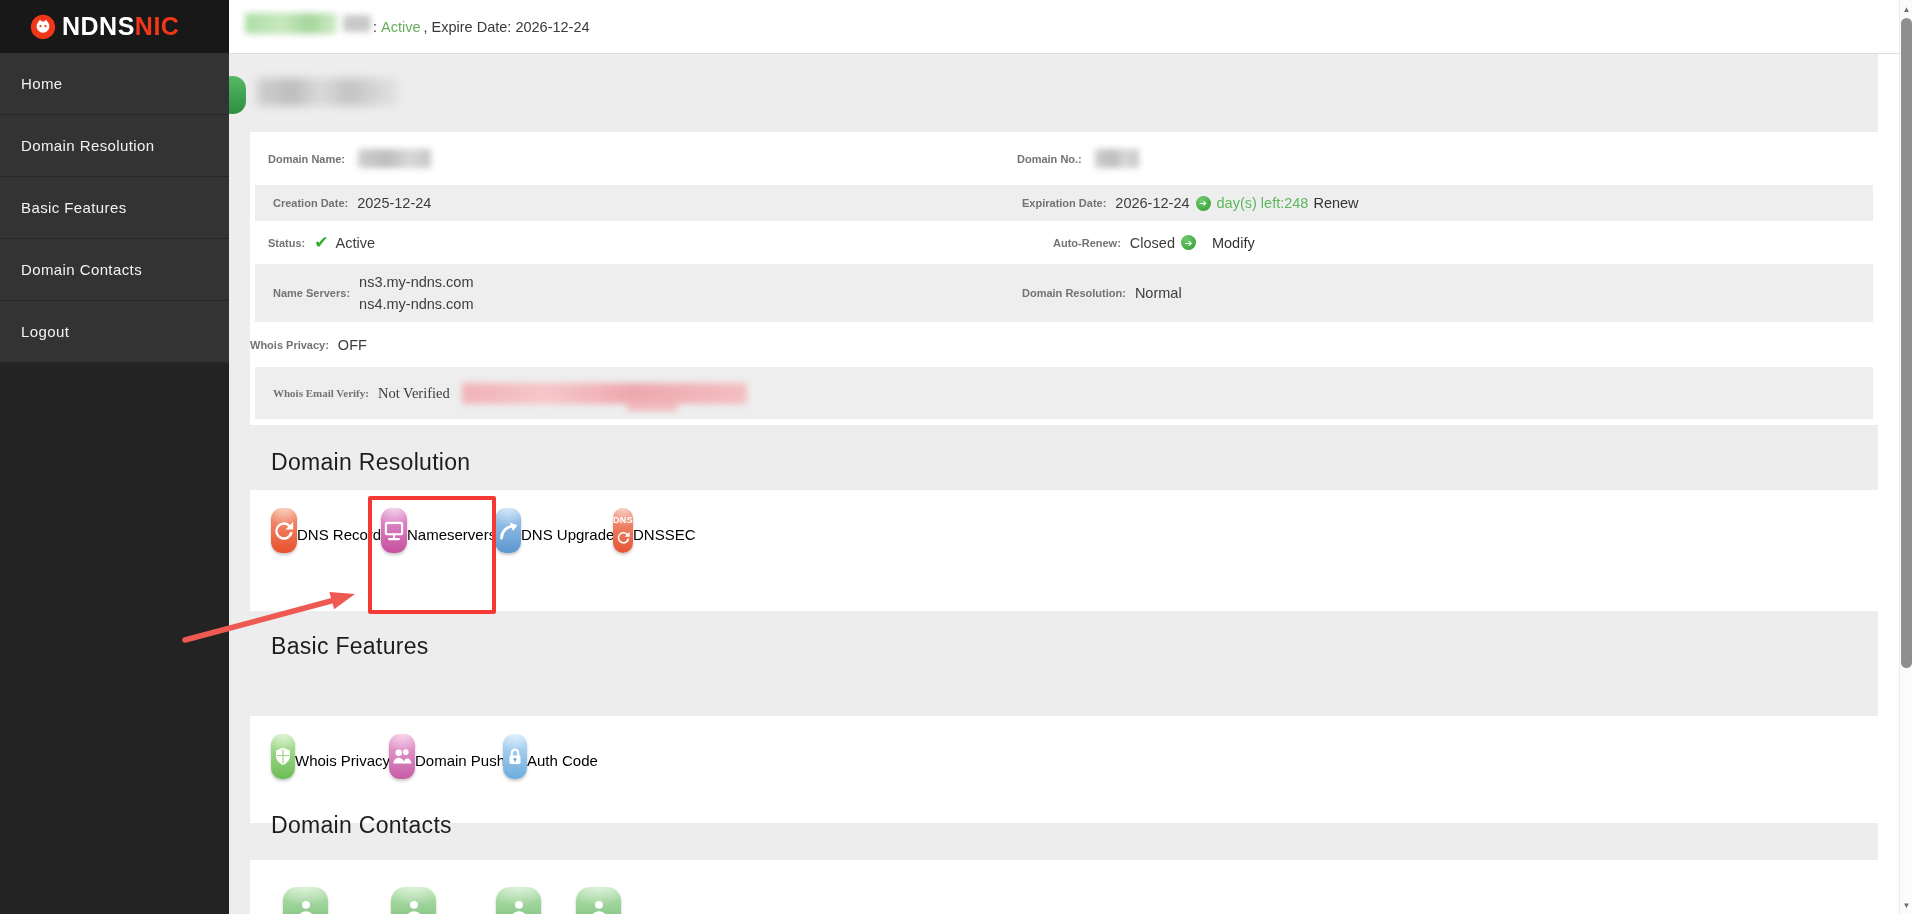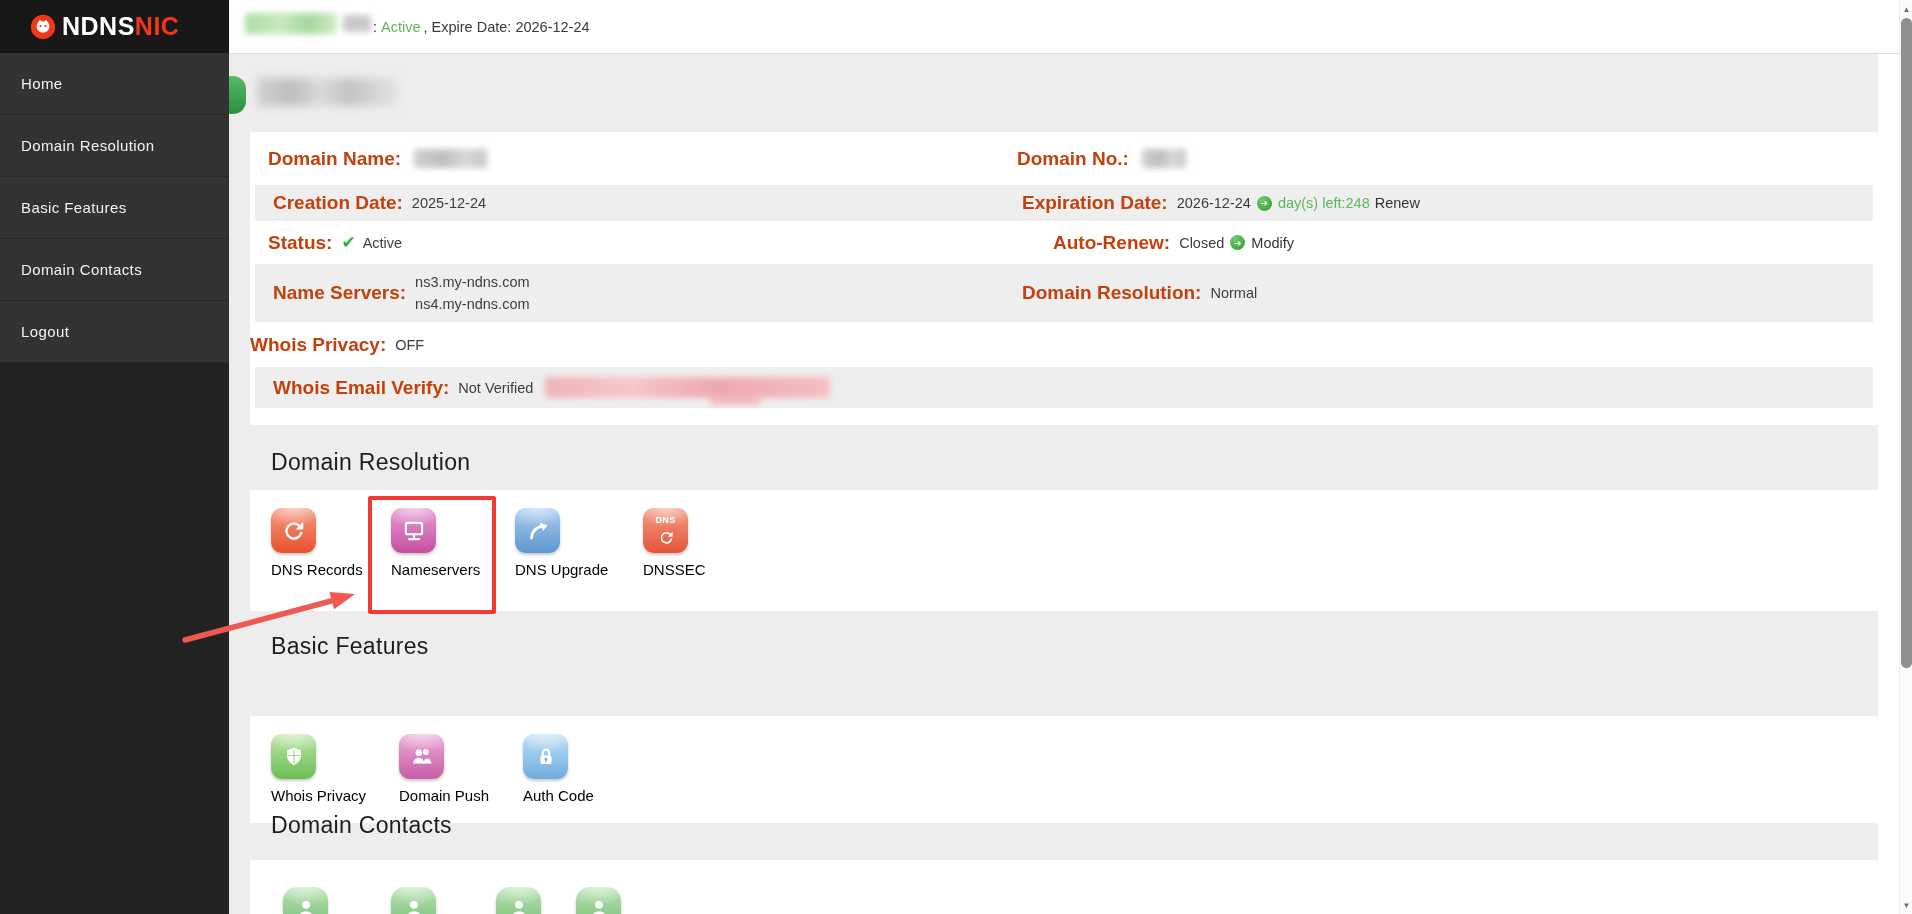--- a/index.html
+++ b/index.html
@@ -37,23 +37,23 @@
   .title-blur{left:257px;top:78px;width:142px;height:28px;z-index:2;filter:blur(4px);opacity:.9;
     background:linear-gradient(90deg,#cccccc,#b9b9b9 25%,#d8d8d8 45%,#bfbfbf 65%,#d4d4d4 85%,#e4e4e4);}
 
   
   .card{background:#ffffff;z-index:2;}
   .info-card{left:250px;top:132px;width:1628px;height:293px;padding-top:0;}
   .irow{display:flex;align-items:center;}
   .irow.alt{background:#eeeeee;margin:0 5px;}
   .cell-l{width:767px;display:flex;align-items:center;padding-left:18px;box-sizing:border-box;flex:0 0 auto;}
   .cell-r{flex:1;display:flex;align-items:center;}
-  .lbl{font-weight:700;color:#c2410c;font-size:19px;margin-right:9px;white-space:nowrap;}
+  .lbl{font-weight:700;color:#737373;font-size:11px;margin-right:9px;white-space:nowrap;}
   .val{color:#3d3d3d;font-size:14.5px;white-space:nowrap;}
-  .h53{height:53px;} .h36{height:36px;} .h43{height:43px;gap:36px;} .h58{height:58px;} .h45{height:45px;} .h41{height:41px;}
+  .h53{height:53px;} .h36{height:36px;} .h43{height:43px;gap:36px;} .h58{height:58px;} .h45{height:45px;} .h41{height:52px;font-family:Liberation Serif, serif;}
   .blur-val{display:inline-block;height:19px;border-radius:2px;filter:blur(3px);
     background:linear-gradient(90deg,#cfcfcf,#bdbdbd 40%,#d8d8d8 70%,#c6c6c6);}
   .bv-name{width:73px;margin-left:4px;} .bv-no{width:44px;margin-left:4px;}
   .bv-mail{position:relative;display:inline-block;width:285px;height:21px;margin-left:12px;border-radius:2px;
     filter:blur(3px);background:linear-gradient(90deg,#f0b3b8,#f6c6c9 30%,#eda8ae 60%,#f4bfc2);}
   .bv-mail-tail{position:absolute;right:70px;bottom:-7px;width:50px;height:9px;background:#f2b9bd;}
   .check-ic{color:#2fae2f;font-size:17px;font-weight:700;margin-right:7px;line-height:1;}
   .check-ic::before{content:"\2714";}
   .gcircle{width:15px;height:15px;border-radius:50%;flex:0 0 auto;
     background:radial-gradient(circle at 35% 28%,#6ecb6e,#2f9a2f);color:#fff;
@@ -64,21 +64,21 @@
   .ns-lines{display:flex;flex-direction:column;line-height:22px;}
 
   
   .sec-heading{position:absolute;left:271px;font-size:23px;font-weight:500;color:#1d1d1d;
     letter-spacing:.3px;z-index:2;}
 
   
   .feat-card{left:250px;width:1628px;display:flex;align-items:flex-start;padding:18px 0 0 21px;box-sizing:border-box;}
   .dr-card{top:490px;height:121px;}
   .bf-card{top:716px;height:107px;}
-  .feat-item{display:flex;flex-direction:column;align-items:flex-start;margin-right:28px;cursor:pointer;}
+  .feat-item{display:flex;flex-direction:row;align-items:center;margin-right:18px;cursor:pointer;}
   .w92{width:92px;} .w96{width:96px;} .w100{width:100px;} .w66{width:66px;} .w76{width:76px;}
   .tile{width:45px;height:45px;border-radius:11px;display:flex;align-items:center;justify-content:center;
     position:relative;box-shadow:0 2px 3px rgba(0,0,0,.22);}
   .tile::before{content:"";position:absolute;inset:0;border-radius:11px;
     background:radial-gradient(130% 85% at 50% -5%,rgba(255,255,255,.6),rgba(255,255,255,0) 55%);}
   .t-orange{background:linear-gradient(180deg,#f49a7d,#e8512e);}
   .t-pink{background:linear-gradient(180deg,#e49ad2,#c6509f);}
   .t-blue{background:linear-gradient(180deg,#a9cdee,#5d96d0);}
   .t-red{background:linear-gradient(180deg,#f29c83,#e55536);}
   .t-green{background:linear-gradient(180deg,#bce5a6,#6cbd56);}
@@ -182,21 +182,21 @@
     <div class="irow h43">
       <div class="cell-l">
         <span class="lbl">Status:</span>
         <span class="check-ic"></span>
         <span class="val">Active</span>
       </div>
       <div class="cell-r">
         <span class="lbl">Auto-Renew:</span>
         <span class="val">Closed</span>
         <span class="gcircle"></span>
-        <span class="lnk" style="margin-left:0">Modify</span>
+        <span class="lnk" style="margin-left:10px">Modify</span>
       </div>
     </div>
     <div class="irow alt h58">
       <div class="cell-l">
         <span class="lbl">Name Servers:</span>
         <span class="ns-lines">
           <span class="val">ns3.my-ndns.com</span>
           <span class="val">ns4.my-ndns.com</span>
         </span>
       </div>

